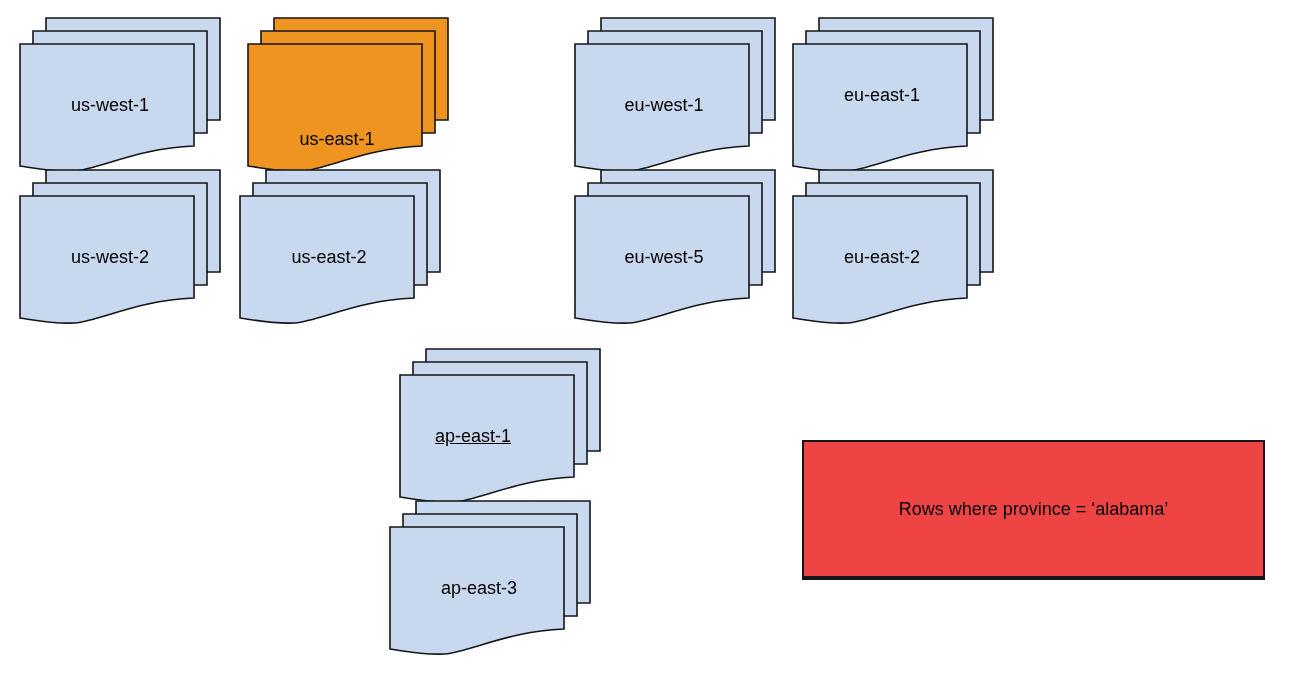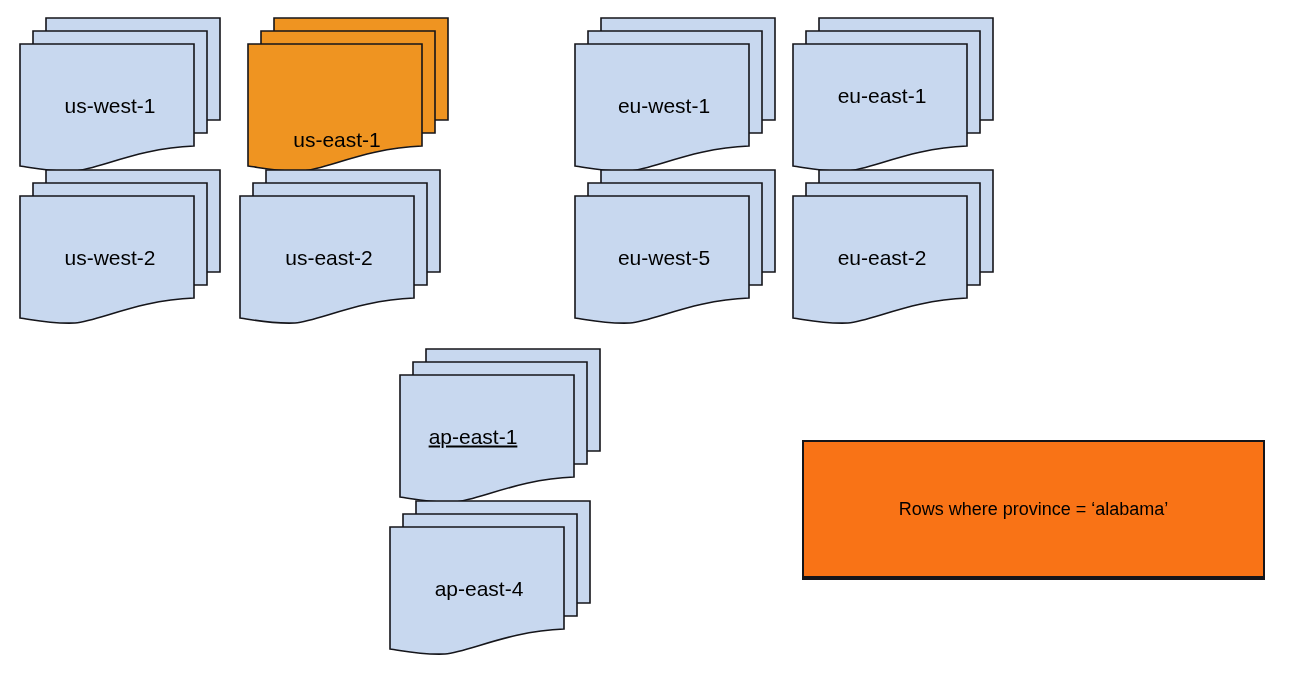--- a/index.html
+++ b/index.html
@@ -20,21 +20,21 @@
     position: absolute;
     left: 0;
     top: 0;
     width: 1296px;
     height: 680px;
   }
 
   .doc-label {
     position: absolute;
     font-family: "Liberation Sans", sans-serif;
-    font-size: 21px;
+    font-size: 18px;
     color: #000000;
     white-space: nowrap;
     text-align: center;
     pointer-events: none;
     line-height: 1;
   }
 
   .legend {
     position: absolute;
     left: 802px;
@@ -119,20 +119,20 @@
 <div id="labels">
     <div class="doc-label" style="left: 110px; top: 105px; transform: translate(-50%, -50%);">us-west-1</div>
     <div class="doc-label" style="left: 337px; top: 105px; transform: translate(-50%, -50%); margin-top: 34px;">us-east-1</div>
     <div class="doc-label" style="left: 664px; top: 105px; transform: translate(-50%, -50%);">eu-west-1</div>
     <div class="doc-label" style="left: 882px; top: 95px; transform: translate(-50%, -50%);">eu-east-1</div>
     <div class="doc-label" style="left: 110px; top: 257px; transform: translate(-50%, -50%);">us-west-2</div>
     <div class="doc-label" style="left: 329px; top: 257px; transform: translate(-50%, -50%); text-align: right;">us-east-2</div>
     <div class="doc-label" style="left: 664px; top: 257px; transform: translate(-50%, -50%);">eu-west-5</div>
     <div class="doc-label" style="left: 882px; top: 257px; transform: translate(-50%, -50%);">eu-east-2</div>
     <div class="doc-label" style="left: 473px; top: 436px; transform: translate(-50%, -50%); text-decoration: underline;">ap-east-1</div>
-    <div class="doc-label" style="left: 479px; top: 588px; transform: translate(-50%, -50%);">ap-east-4</div>
+    <div class="doc-label" style="left: 479px; top: 588px; transform: translate(-50%, -50%);">ap-east-3</div>
   </div>
 
 <div class="legend">
-  <div class="legend-row top" style="background: #f97316;">
+  <div class="legend-row top" style="background: #ef4444;">
     <span>Rows where province = ‘alabama’</span>
   </div>
 </div>
 
 </body></html>

